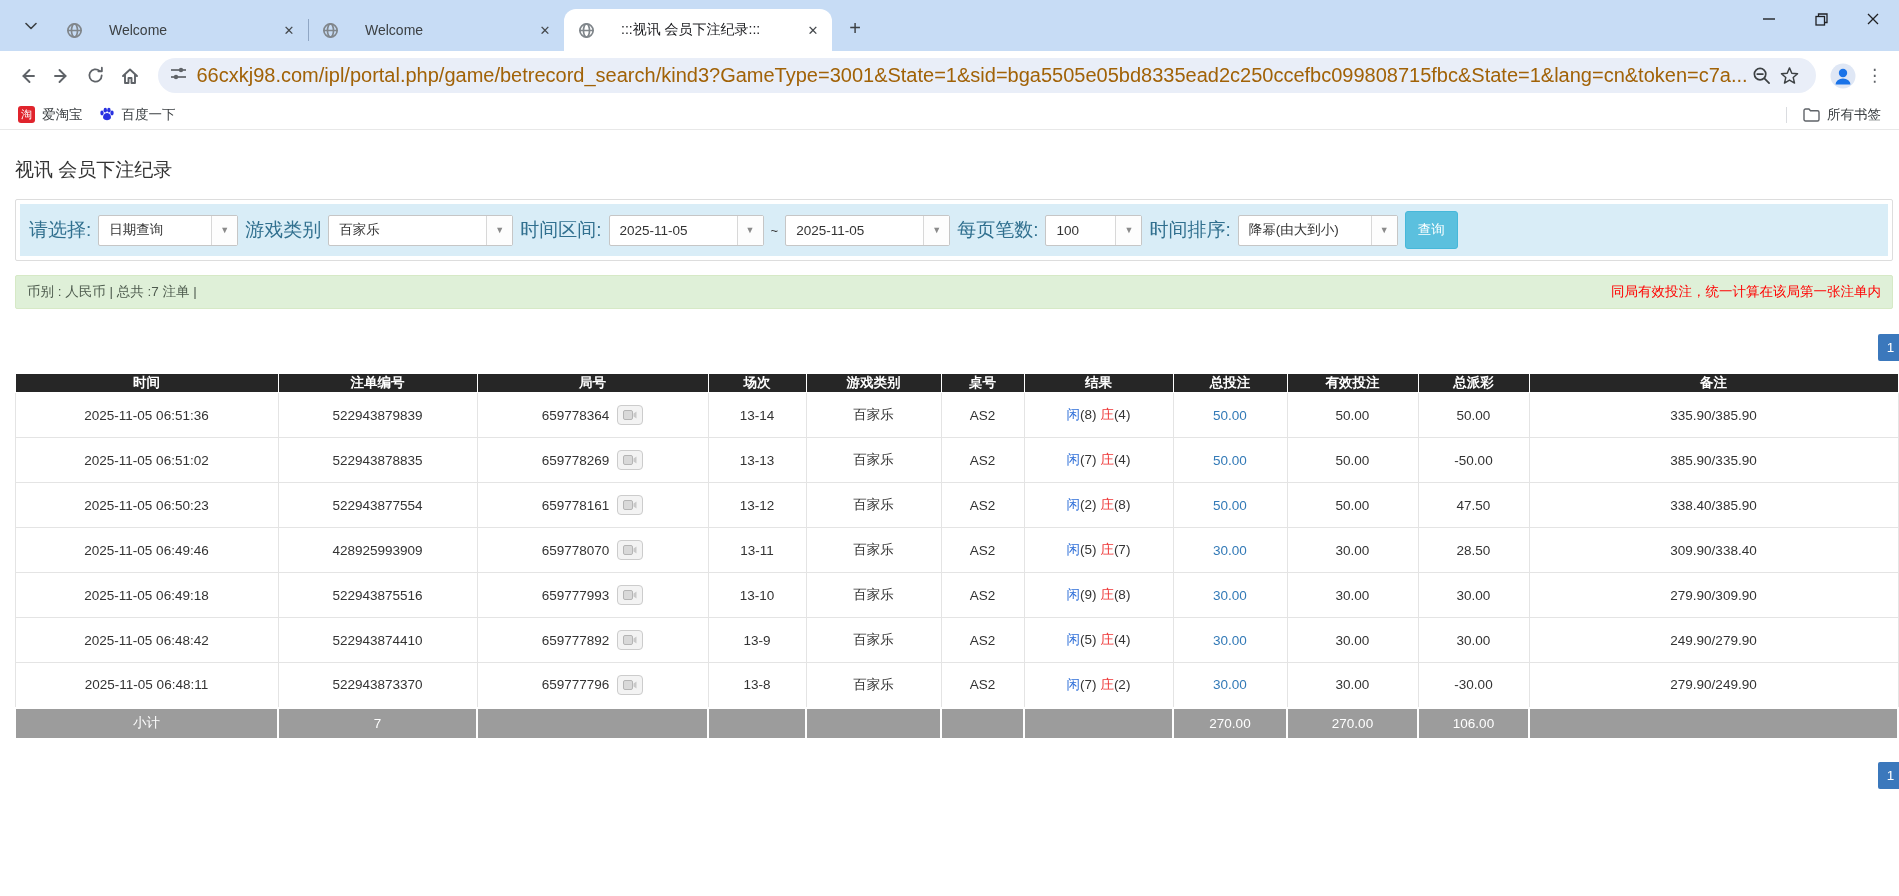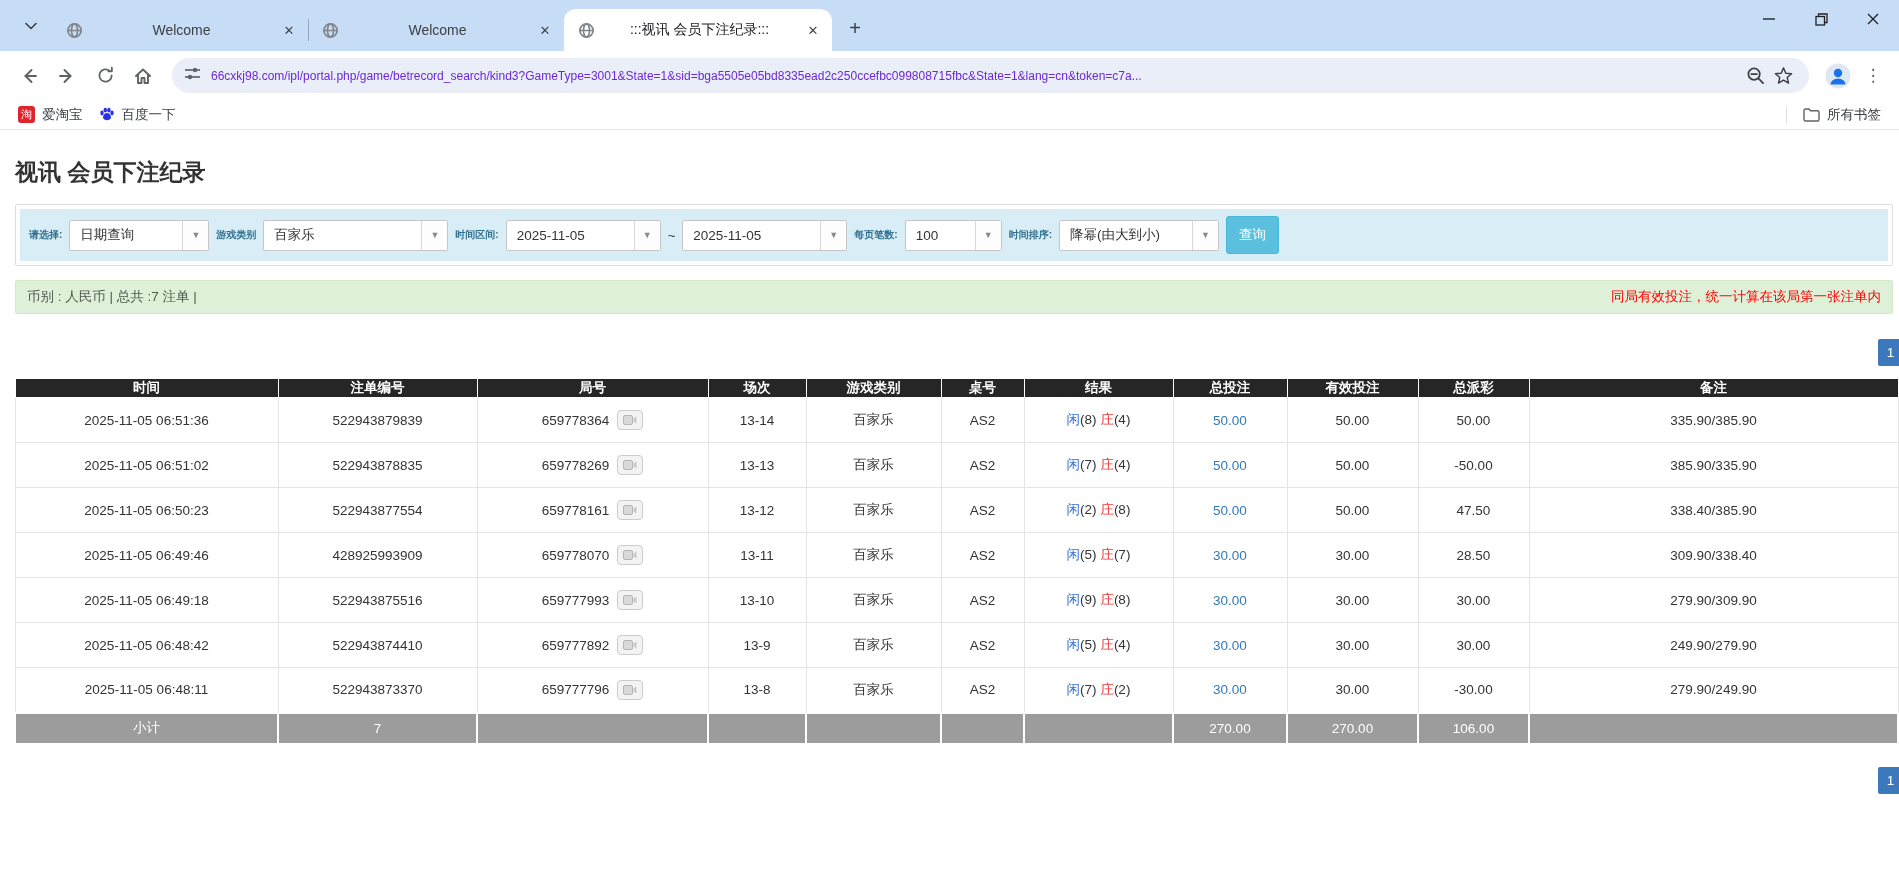--- a/index.html
+++ b/index.html
@@ -1,54 +1,54 @@
 <!DOCTYPE html>
 <html><head>
 <meta charset="utf-8">
 <style>
   * { margin:0; padding:0; box-sizing:border-box; }
   html,body { width:1899px; height:896px; overflow:hidden; font-family:"Liberation Sans","DejaVu Sans",sans-serif; background:#fff; }
 
   
   .tabstrip { position:relative; height:51px; background:#c7dcf5; display:flex; align-items:flex-end; padding-left:10px; }
   .tab-search-btn { width:34px; height:34px; margin:0 4px 8px 4px; border-radius:50%; display:flex; align-items:center; justify-content:center; color:#3c4043; font-size:14px; cursor:pointer; }
-  .tab { display:flex; align-items:center; gap:26px; width:256px; height:42px; padding:0 10px 0 14px; font-size:14px; color:#3c4043; position:relative; cursor:pointer;text-align:center; }
+  .tab { display:flex; align-items:center; gap:26px; width:256px; height:42px; padding:0 10px 0 14px; font-size:14px; color:#3c4043; position:relative; cursor:pointer; }
   .tab.inactive + .tab.inactive::before { content:""; position:absolute; left:0; top:10px; bottom:10px; width:1px; background:#8fa6c4; }
   .tab.active { background:#fff; border-radius:12px 12px 0 0; color:#202124; width:268px; }
   .tab .globe { flex:0 0 auto; width:17px; height:17px; }
   .tab .tab-title { flex:1 1 auto; white-space:nowrap; overflow:hidden; }
   .tab .tab-close { flex:0 0 auto; width:18px; height:18px; border-radius:50%; display:flex; align-items:center; justify-content:center; font-size:13px; color:#45494d; }
   .newtab-btn { width:30px; height:30px; margin:0 0 8px 8px; border-radius:50%; display:flex; align-items:center; justify-content:center; font-size:20px; color:#3c4043; cursor:pointer; }
   .win-controls { position:absolute; right:0; top:0; height:38px; display:flex; align-items:center; }
   .win-btn { width:52px; height:38px; display:flex; align-items:center; justify-content:center; color:#202124; font-size:14px; }
   .win-btn svg { display:block; }
 
   .toolbar { height:49px; background:#fff; display:flex; align-items:center; padding:0 12px; gap:4px; }
   .nav-btn { width:34px; height:34px; border-radius:50%; display:flex; align-items:center; justify-content:center; color:#5f6368; }
   .nav-btn svg { display:block; }
   .omnibox { flex:1 1 auto; height:35px; margin:0 8px; background:#e9eef8; border-radius:18px; display:flex; align-items:center; padding:0 12px; }
   .omnibox .site-icon { flex:0 0 auto; margin-right:10px; }
-  .omnibox .url { flex:1 1 auto; font-size:12px; color:#6d28d9; white-space:nowrap; overflow:hidden; }
+  .omnibox .url { flex:1 1 auto; font-size:20px; color:#a16207; white-space:nowrap; overflow:hidden; }
   .omni-ic { flex:0 0 auto; width:28px; height:28px; display:flex; align-items:center; justify-content:center; color:#3c4043; }
   .avatar-btn { width:34px; height:34px; display:flex; align-items:center; justify-content:center; }
   .menu-btn { width:28px; height:34px; display:flex; align-items:center; justify-content:center; color:#5f6368; font-size:17px; letter-spacing:0; }
 
   .bookmarks { height:30px; background:#fff; border-bottom:1px solid #e8e8e8; display:flex; align-items:center; padding:0 10px; font-size:13.5px; color:#3c4043; }
   .bm-item { display:flex; align-items:center; gap:7px; padding:3px 8px; border-radius:6px; cursor:pointer; }
   .bm-spacer { flex:1 1 auto; }
   .bm-divider { width:1px; height:16px; background:#dadce0; margin:0 8px; }
   .tb-ico { width:17px; height:17px; border-radius:3px; background:#e0242c; color:#fff; font-size:11px; display:flex; align-items:center; justify-content:center; }
 
   
   .content { height:calc(896px - 51px - 49px - 31px); background:#fff; overflow:hidden; position:relative; }
-  .page-title { font-size:23px; font-weight:700; color:#333; margin:27px 0 16px 15px; }
+  .page-title { font-size:19px; font-weight:400; color:#333; margin:27px 0 16px 15px; }
 
   .filter-outer { margin:0 6px 0 15px; border:1px solid #ddd; border-radius:2px; padding:4px; }
   .filter-inner { background:#d9edf7; padding:7px 9px; display:flex; align-items:center; gap:7px; }
-  .f-label { color:#31708f; font-weight:bold; font-size:10px; white-space:nowrap; }
+  .f-label { color:#31708f; font-weight:normal; font-size:19px; white-space:nowrap; }
   .sel { display:flex; align-items:stretch; background:#fff; border:1px solid #c6c6c6; border-radius:2px; height:31px; cursor:pointer; }
   .sel .sel-val { display:flex; align-items:center; padding:0 10px; font-size:13.5px; color:#333; }
   .sel .sel-arrow { display:flex; align-items:center; justify-content:center; width:26px; border-left:1px solid #d8d8d8; color:#8a8a8a; font-size:9px; background:#fdfdfd; }
   .tilde { color:#333; font-size:13px; }
   .btn-query { background:#5bc0de; border:1px solid #46b8da; color:#fff; font-size:13.5px; border-radius:3px; height:38px; padding:0 12px; cursor:pointer; }
 
   .green-bar { margin:14px 6px 0 15px; background:#dff0d8; border:1px solid #d6e9c6; border-radius:2px; height:34px; display:flex; align-items:center; justify-content:space-between; padding:0 11px; font-size:13.5px; }
   .green-bar .gb-left { color:#4d5a4d; }
   .green-bar .gb-right { color:#f00; }
 

